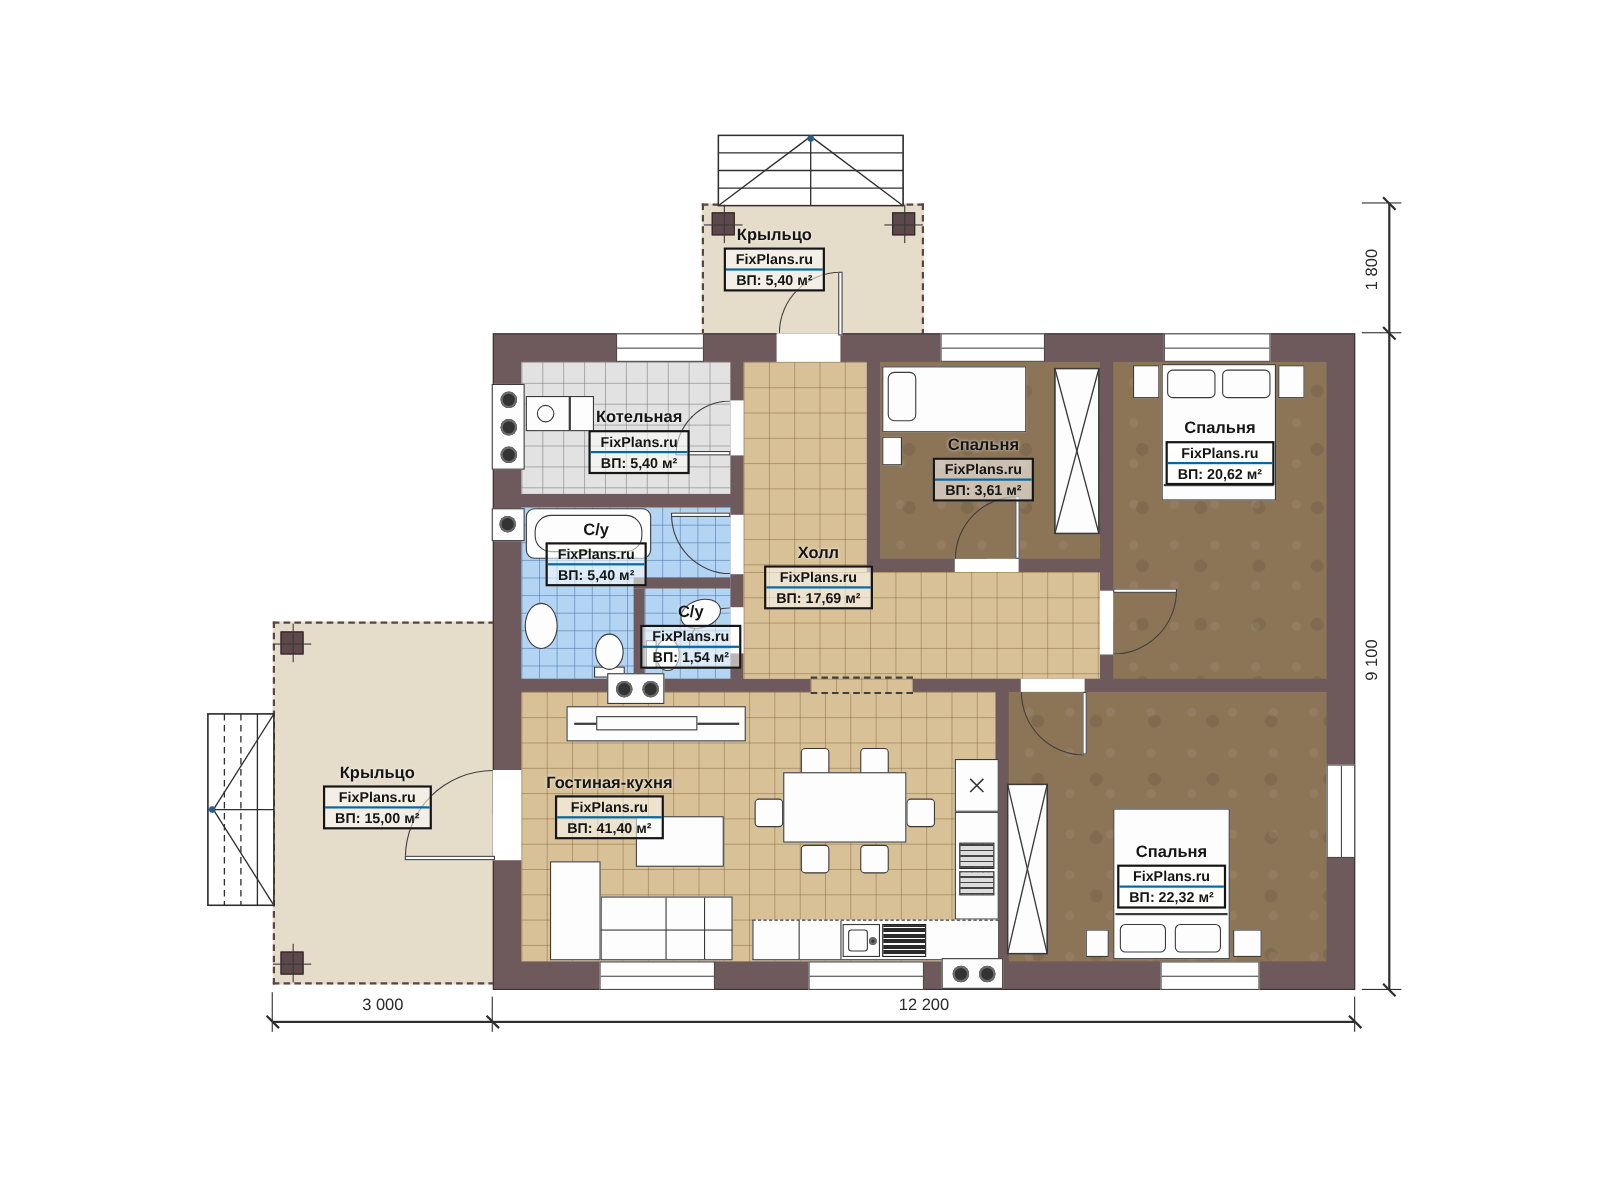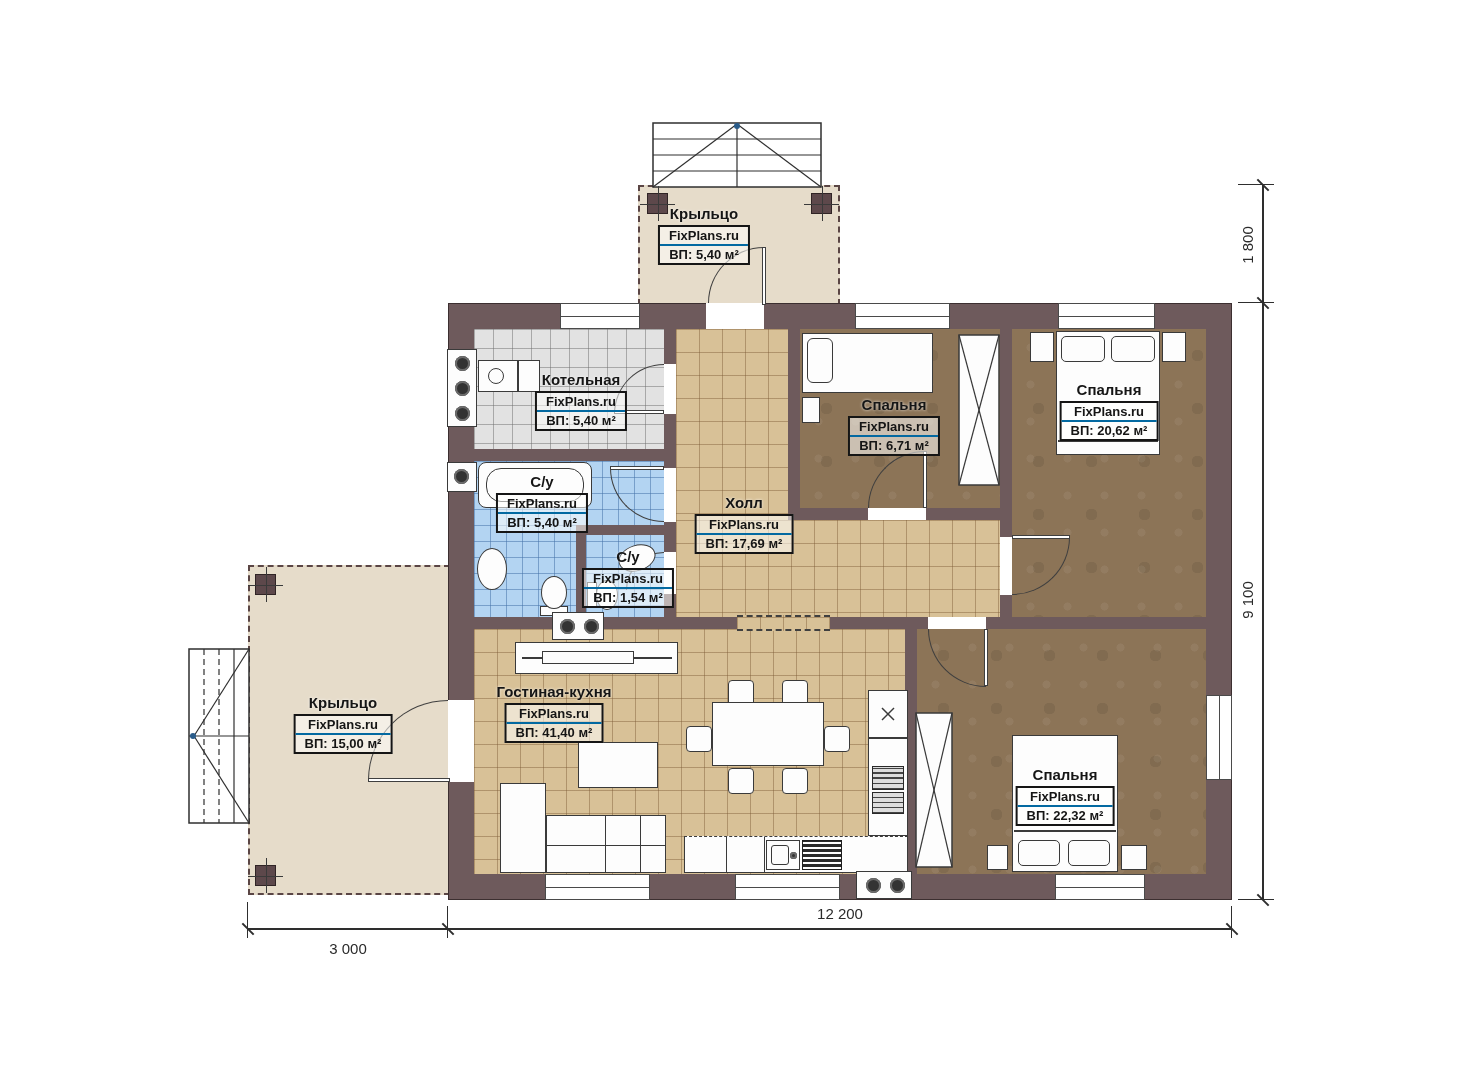--- a/index.html
+++ b/index.html
@@ -268,38 +268,38 @@
     <div class="room-name">Холл</div>
     <div class="label-box">
       <div class="brand">FixPlans.ru</div>
       <div class="area">ВП: 17,69 м²</div>
     </div>
   </div>
   <div class="room-label" style="left:894px;top:396px;">
     <div class="room-name">Спальня</div>
     <div class="label-box">
       <div class="brand">FixPlans.ru</div>
-      <div class="area">ВП: 6,71 м²</div>
+      <div class="area">ВП: 3,61 м²</div>
     </div>
   </div>
   <div class="room-label" style="left:1109px;top:381px;">
     <div class="room-name">Спальня</div>
     <div class="label-box">
       <div class="brand">FixPlans.ru</div>
       <div class="area">ВП: 20,62 м²</div>
     </div>
   </div>
   <div class="room-label" style="left:343px;top:694px;">
     <div class="room-name">Крыльцо</div>
     <div class="label-box">
       <div class="brand">FixPlans.ru</div>
       <div class="area">ВП: 15,00 м²</div>
     </div>
   </div>
-  <div class="room-label" style="left:554px;top:683px;align-items:center;">
+  <div class="room-label" style="left:554px;top:703px;align-items:center;">
     <div class="room-name">Гостиная-кухня</div>
     <div class="label-box">
       <div class="brand">FixPlans.ru</div>
       <div class="area">ВП: 41,40 м²</div>
     </div>
   </div>
   <div class="room-label" style="left:1065px;top:766px;">
     <div class="room-name">Спальня</div>
     <div class="label-box">
       <div class="brand">FixPlans.ru</div>
@@ -317,16 +317,16 @@
   <div class="dimtext dim-v" style="left:1247px;top:245px;">1 800</div>
   <div class="dimtext dim-v" style="left:1247px;top:600px;">9 100</div>
 
   <div class="abs dimline" style="left:248px;top:928px;width:984px;height:1.5px;z-index:10;"></div>
   <div class="abs dimline" style="left:247px;top:902px;width:1px;height:36px;z-index:10;"></div>
   <div class="abs dimline" style="left:447px;top:906px;width:1px;height:32px;z-index:10;"></div>
   <div class="abs dimline" style="left:1231px;top:906px;width:1px;height:32px;z-index:10;"></div>
   <div class="slash" style="left:240px;top:928px;z-index:11;"></div>
   <div class="slash" style="left:440px;top:928px;z-index:11;"></div>
   <div class="slash" style="left:1224px;top:928px;z-index:11;"></div>
-  <div class="dimtext dim-h" style="left:348px;top:940px;">3 000</div>
+  <div class="dimtext dim-h" style="left:348px;top:905px;">3 000</div>
   <div class="dimtext dim-h" style="left:840px;top:905px;">12 200</div>
 
 </div>
 
 </body></html>

